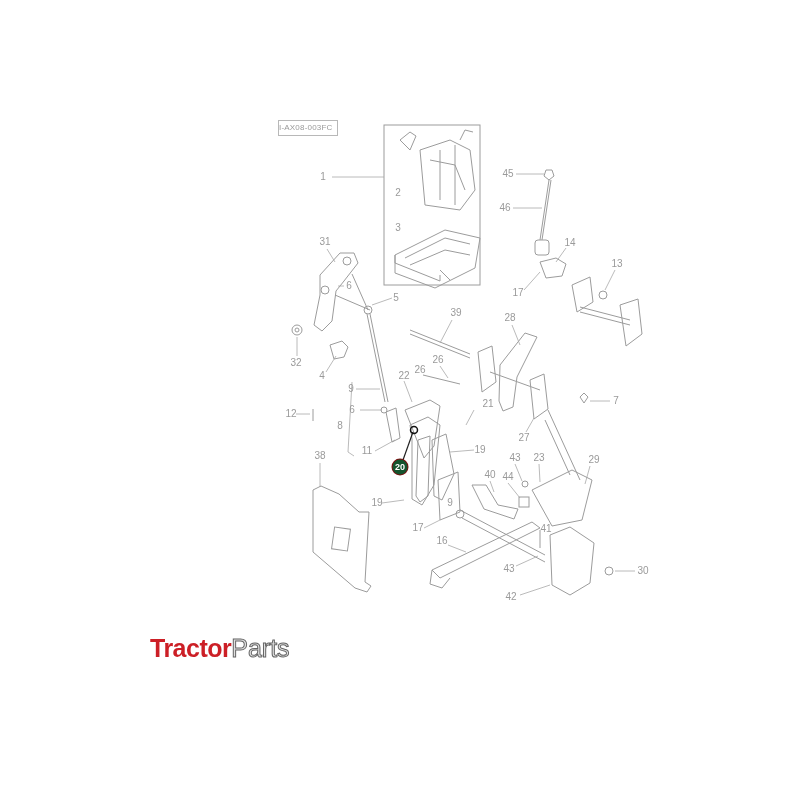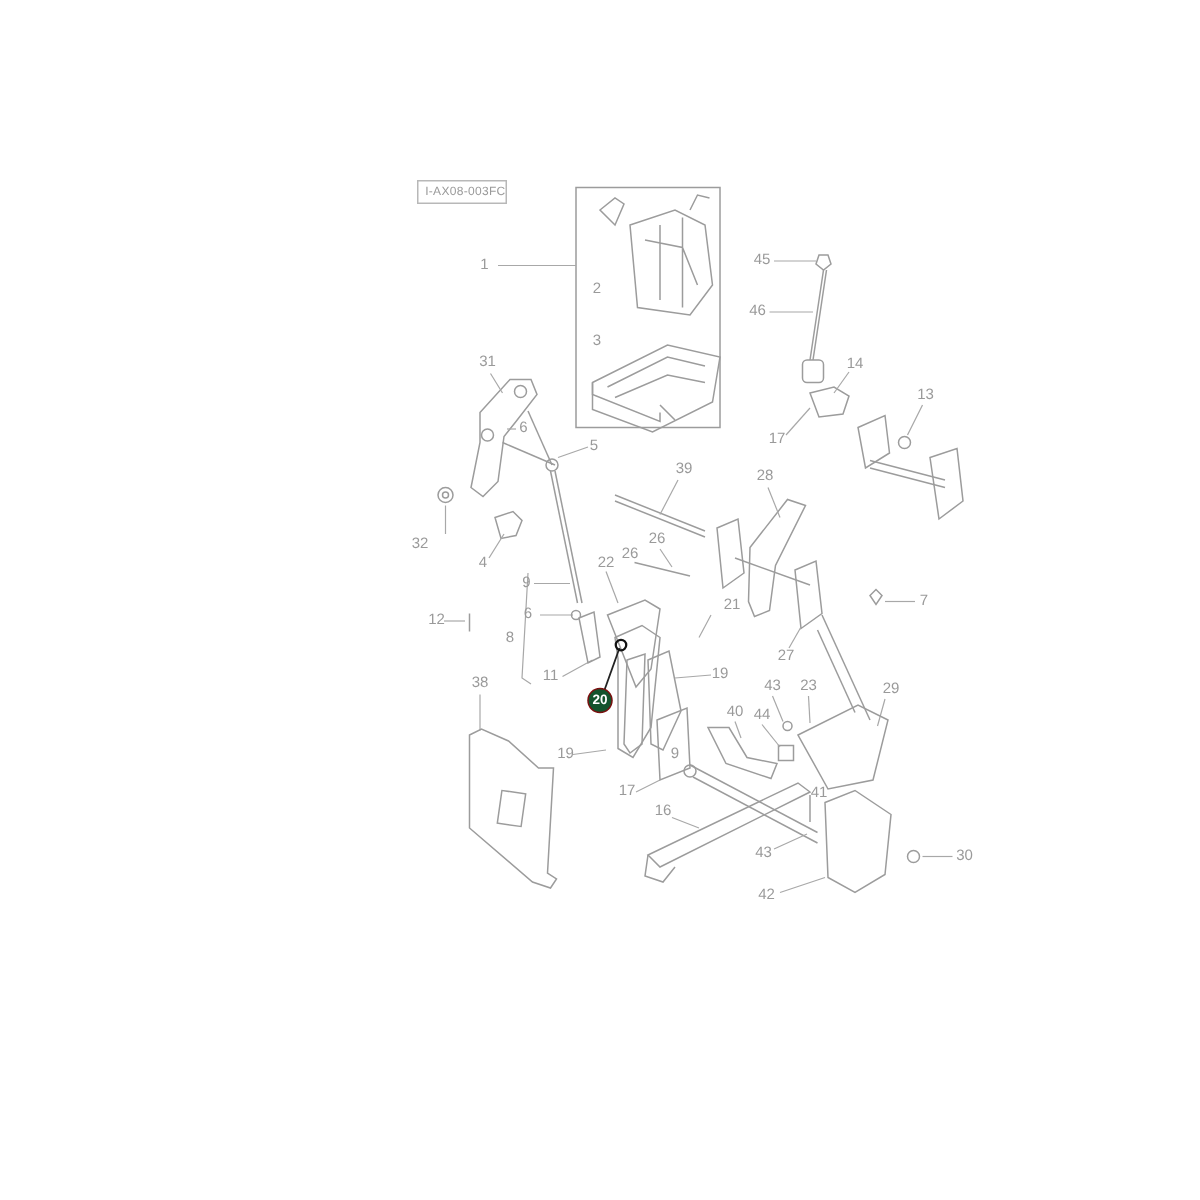--- a/index.html
+++ b/index.html
@@ -1,18 +1,18 @@
 <!DOCTYPE html>
 <html><head>
 <meta charset="utf-8">
 <style>
   html, body { margin:0; padding:0; background:#ffffff; }
   body { width:800px; height:800px; position:relative; overflow:hidden; font-family:"Liberation Sans", sans-serif; }
   .canvas { position:absolute; left:0; top:0; width:800px; height:800px; }
-  .ref-box { position:absolute; left:278px; top:120px; width:58px; height:14px; border:1px solid #b8b8b8; font-size:8px; color:#9a9a9a; line-height:14px; text-align:right; letter-spacing:0.2px; }
+  .ref-box { position:absolute; left:278px; top:120px; width:58px; height:14px; border:1px solid #b8b8b8; font-size:8px; color:#9a9a9a; line-height:14px; text-align:left; letter-spacing:0.2px; }
   .callout { position:absolute; font-size:10px; color:#9a9a9a; line-height:10px; transform:translate(-50%,-50%); white-space:nowrap; }
   .callout.hl { width:15px; height:15px; border-radius:50%; background:#14532d; color:#ffffff; font-weight:bold; font-size:9px; line-height:15px; text-align:center; box-shadow:0 0 0 1px #7a1010; }
   .logo { position:absolute; left:150px; top:636px; width:170px; }
   .logo-top { font-size:25px; color:#d8d8d8; -webkit-text-stroke:1px #555; line-height:22px; letter-spacing:0.5px; font-family:"Liberation Sans", sans-serif; }
   .logo-bottom { font-size:25px; line-height:24px; white-space:nowrap; font-family:"Liberation Sans", sans-serif; }
   .logo-red { color:#cc1f26; font-weight:bold; letter-spacing:-0.5px; }
   .logo-grey { color:#e0e0e0; -webkit-text-stroke:1px #666; }
   svg .part { fill:none; stroke:#9c9c9c; stroke-width:1; }
   svg .lead { fill:none; stroke:#a8a8a8; stroke-width:0.8; }
   svg .hlead { fill:none; stroke:#222; stroke-width:1.2; }
@@ -169,21 +169,21 @@
   <div class="callout" style="left:508px;top:174px">45</div>
   <div class="callout" style="left:505px;top:208px">46</div>
   <div class="callout" style="left:570px;top:243px">14</div>
   <div class="callout" style="left:518px;top:293px">17</div>
   <div class="callout" style="left:617px;top:264px">13</div>
   <div class="callout" style="left:325px;top:242px">31</div>
   <div class="callout" style="left:349px;top:286px">6</div>
   <div class="callout" style="left:396px;top:298px">5</div>
   <div class="callout" style="left:456px;top:313px">39</div>
   <div class="callout" style="left:510px;top:318px">28</div>
-  <div class="callout" style="left:280px;top:363px">32</div>
+  <div class="callout" style="left:296px;top:363px">32</div>
   <div class="callout" style="left:322px;top:376px">4</div>
   <div class="callout" style="left:438px;top:360px">26</div>
   <div class="callout" style="left:420px;top:370px">26</div>
   <div class="callout" style="left:404px;top:376px">22</div>
   <div class="callout" style="left:351px;top:389px">9</div>
   <div class="callout" style="left:352px;top:410px">6</div>
   <div class="callout" style="left:488px;top:404px">21</div>
   <div class="callout" style="left:616px;top:401px">7</div>
   <div class="callout" style="left:291px;top:414px">12</div>
   <div class="callout" style="left:340px;top:426px">8</div>
@@ -201,13 +201,14 @@
   <div class="callout" style="left:450px;top:503px">9</div>
   <div class="callout" style="left:418px;top:528px">17</div>
   <div class="callout" style="left:546px;top:529px">41</div>
   <div class="callout" style="left:442px;top:541px">16</div>
   <div class="callout" style="left:509px;top:569px">43</div>
   <div class="callout" style="left:643px;top:571px">30</div>
   <div class="callout" style="left:511px;top:597px">42</div>
 </div>
 
 <div class="logo">
+  <div class="logo-bottom"><span class="logo-red">Tractor</span><span class="logo-grey">Parts</span></div>
 </div>
 
 </body></html>

